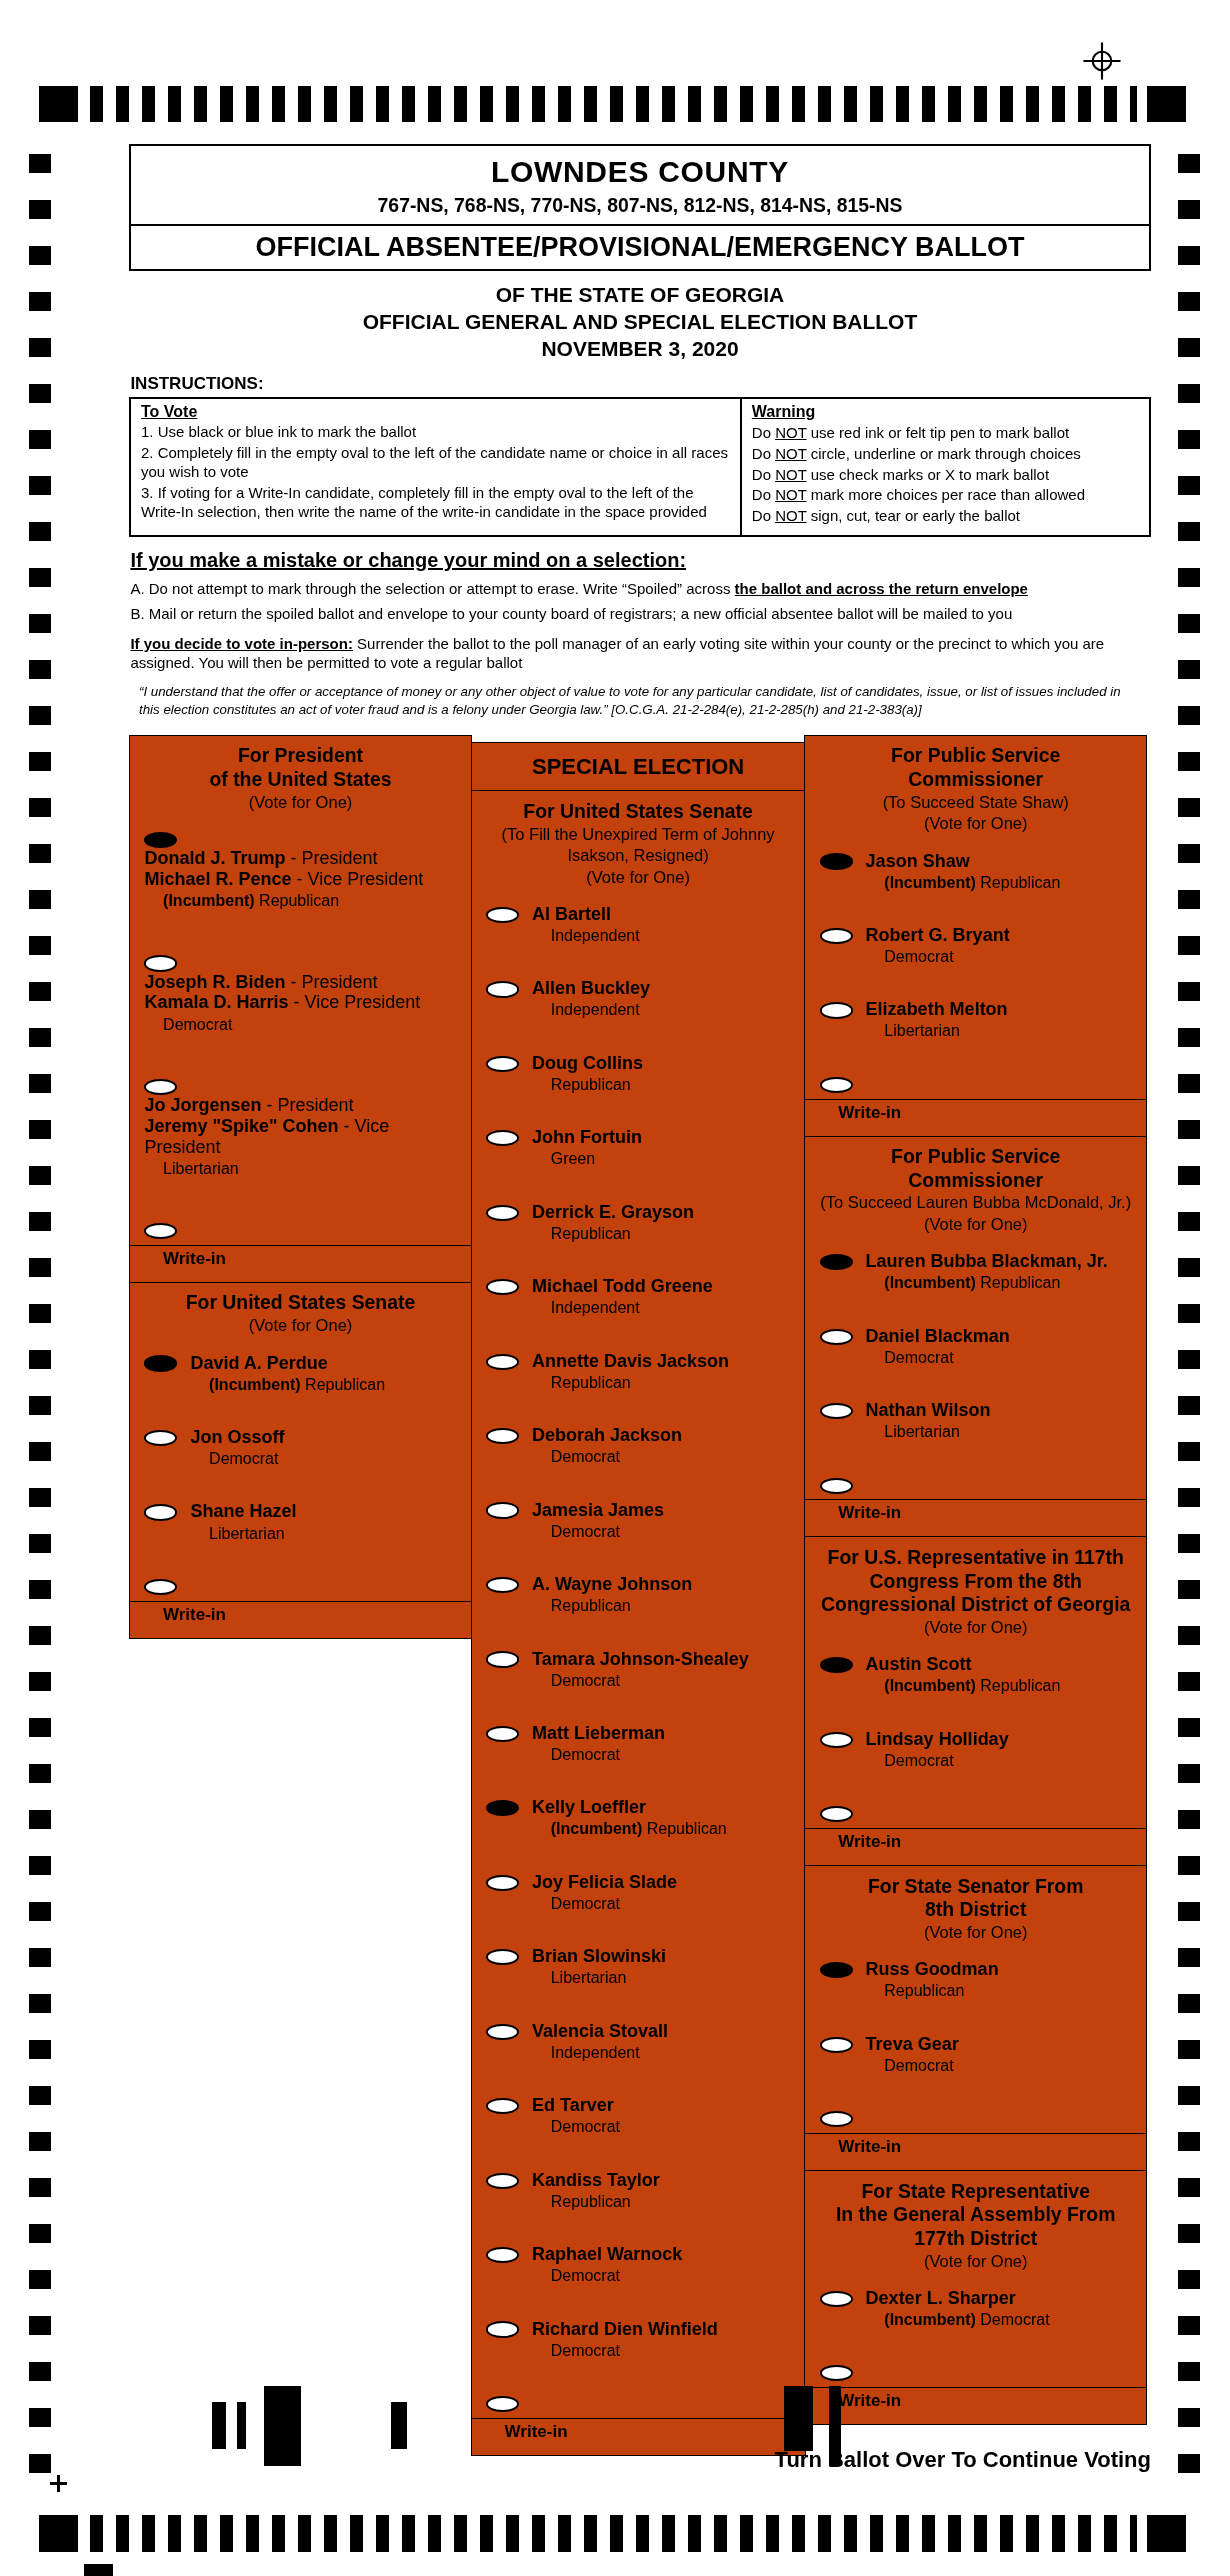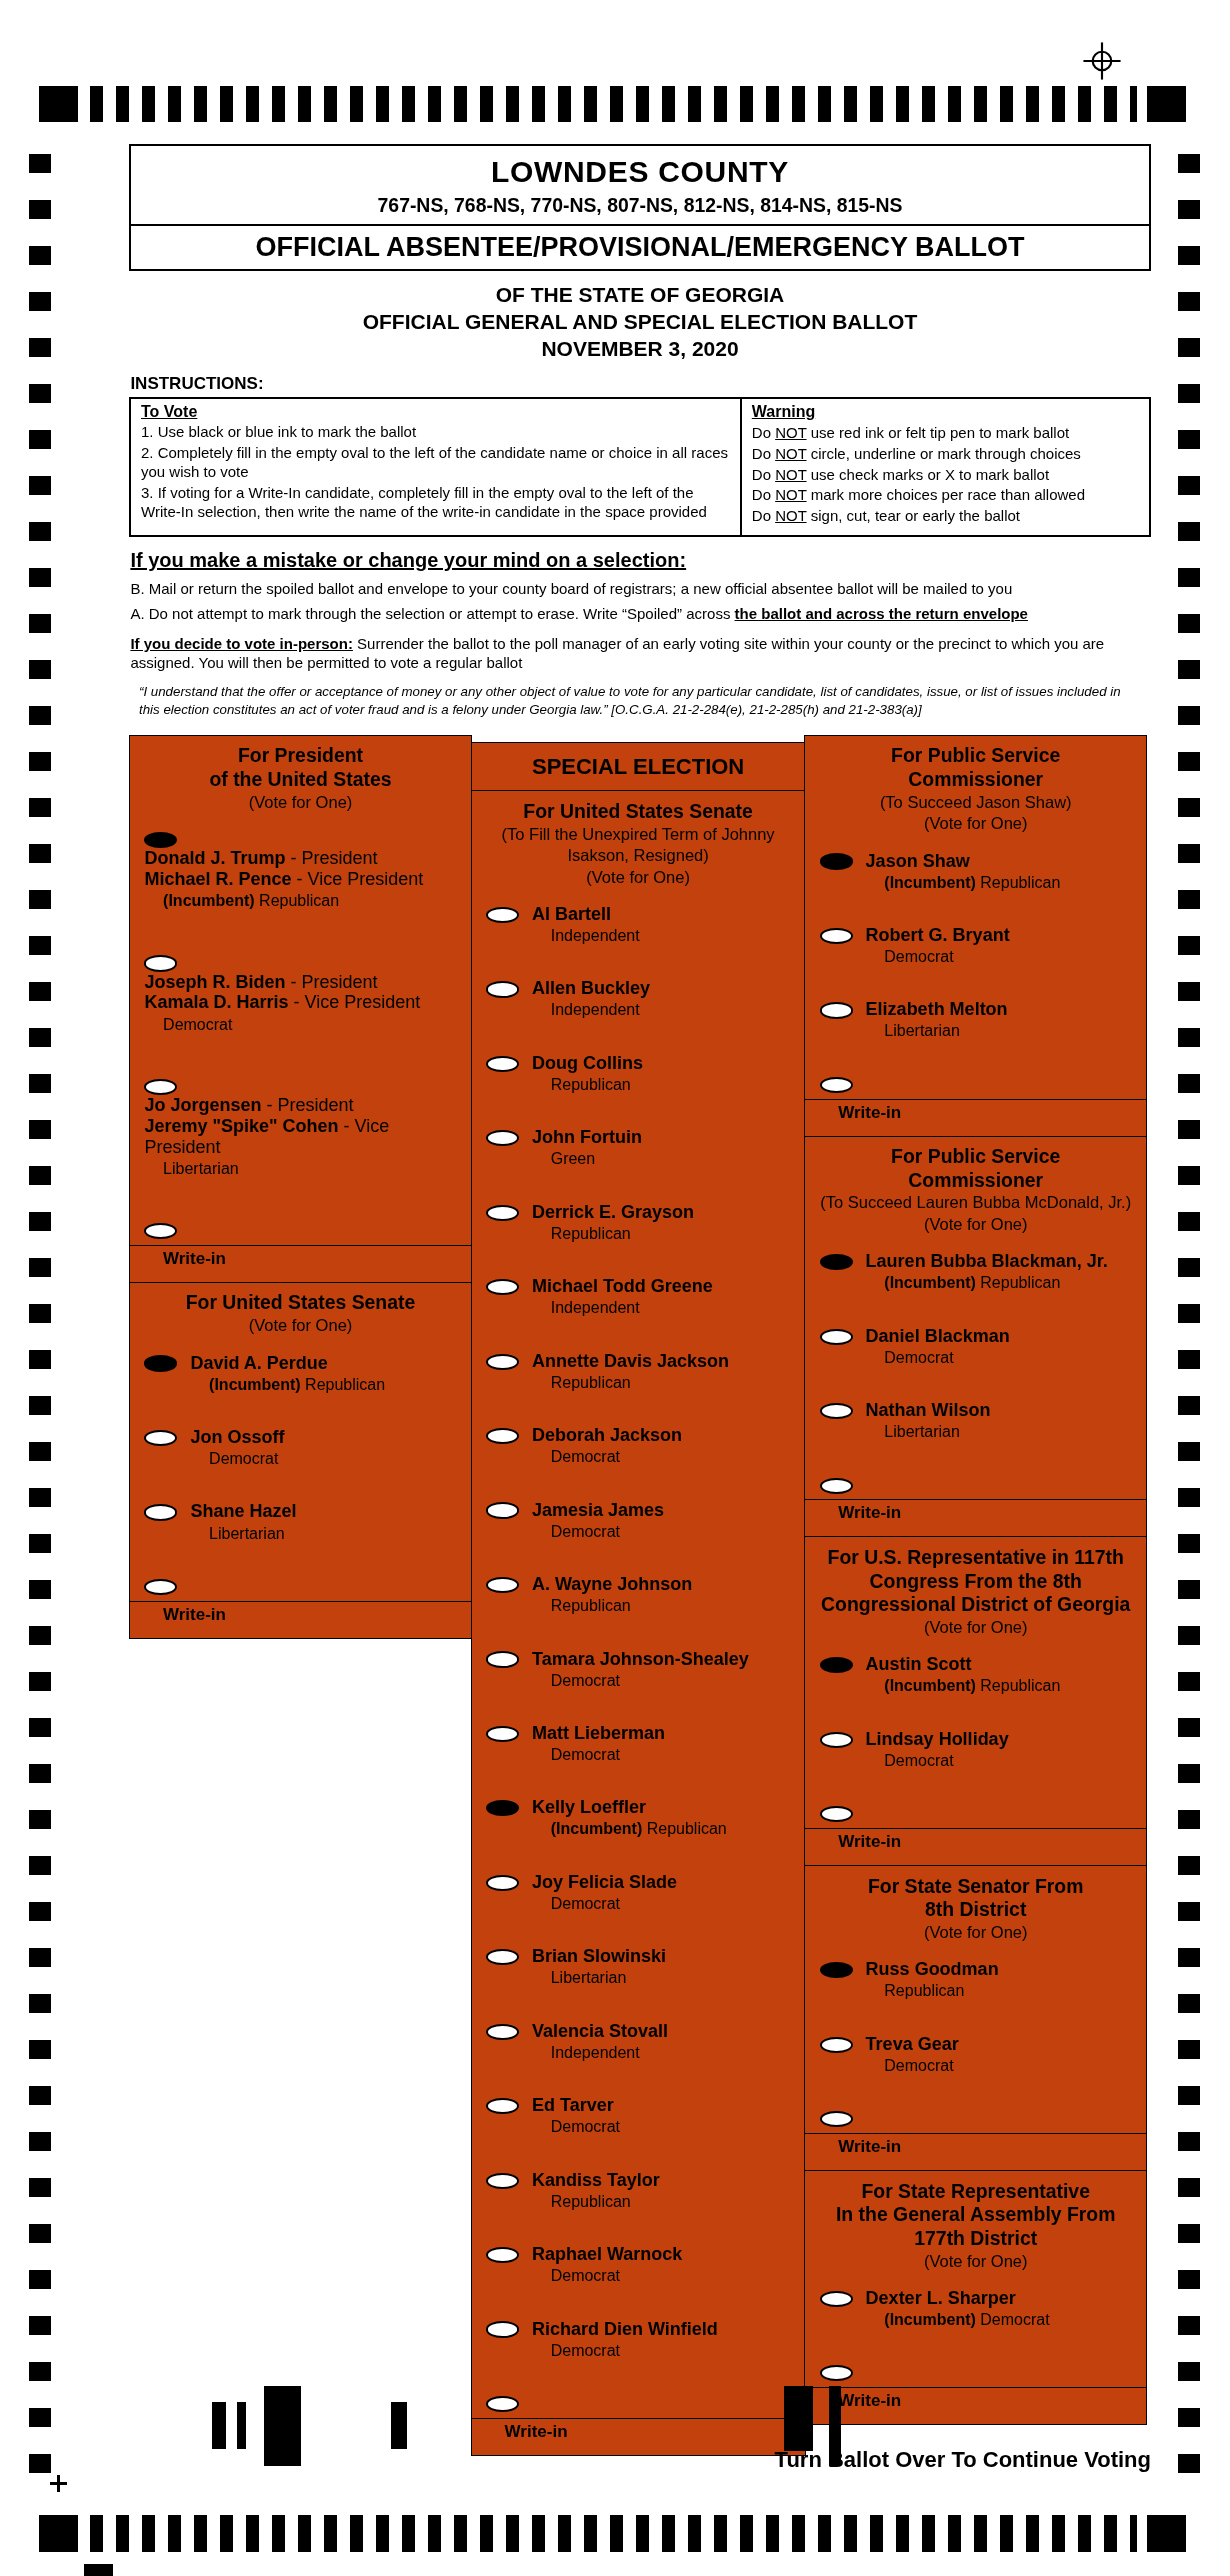--- a/index.html
+++ b/index.html
@@ -126,22 +126,22 @@
         <div class="ititle">Warning</div>
         <div class="witem"><span>Do </span><span class="u">NOT</span><span> use red ink or felt tip pen to mark ballot</span></div>
         <div class="witem"><span>Do </span><span class="u">NOT</span><span> circle, underline or mark through choices</span></div>
         <div class="witem"><span>Do </span><span class="u">NOT</span><span> use check marks or X to mark ballot</span></div>
         <div class="witem"><span>Do </span><span class="u">NOT</span><span> mark more choices per race than allowed</span></div>
         <div class="witem"><span>Do </span><span class="u">NOT</span><span> sign, cut, tear or early the ballot</span></div>
       </div>
     </div>
 
     <div class="mtitle">If you make a mistake or change your mind on a selection:</div>
+    <div class="mitem"><span>A. Do not attempt to mark through the selection or attempt to erase.  Write “Spoiled” across </span><span class="bu">the ballot and across the return envelope</span></div>
     <div class="mitem">B. Mail or return the spoiled ballot and envelope to your county board of registrars; a new official absentee ballot will be mailed to you</div>
-    <div class="mitem"><span>A. Do not attempt to mark through the selection or attempt to erase.  Write “Spoiled” across </span><span class="bu">the ballot and across the return envelope</span></div>
     <div class="mitem inperson"><span class="bu">If you decide to vote in-person:</span><span> Surrender the ballot to the poll manager of an early voting site within your county or the precinct to which you are assigned.  You will then be permitted to vote a regular ballot</span></div>
     <div class="legal">“I understand that the offer or acceptance of money or any other object of value to vote for any particular candidate, list of candidates, issue, or list of issues included in this election constitutes an act of voter fraud and is a felony under Georgia law.” [O.C.G.A. 21-2-284(e), 21-2-285(h) and 21-2-383(a)]</div>
 
     <div class="contests">
       <div class="col left-col">
           <div class="contest">
             <div class="ctitle">For President</div>
             <div class="ctitle">of the United States</div>
             <div class="csub">(Vote for One)</div>
             <div class="hgap"></div>
@@ -368,21 +368,21 @@
               <div class="wibox">
                 <div class="wilabel">Write-in</div>
               </div>
             </div>
           </div>
         </div>
       <div class="col right-col">
           <div class="contest">
             <div class="ctitle">For Public Service</div>
             <div class="ctitle">Commissioner</div>
-            <div class="csub">(To Succeed Jason Shaw)</div>
+            <div class="csub">(To Succeed State Shaw)</div>
             <div class="csub">(Vote for One)</div>
             <div class="hgap"></div>
             <div class="cand">
               <div class="oval filled"></div>
               <div class="ctext">
                 <div class="nline"><span class="nb">Jason Shaw</span></div>
                 <div class="party"><span class="pb">(Incumbent)</span> <span class="pn">Republican</span></div>
               </div>
             </div>
             <div class="cand">

